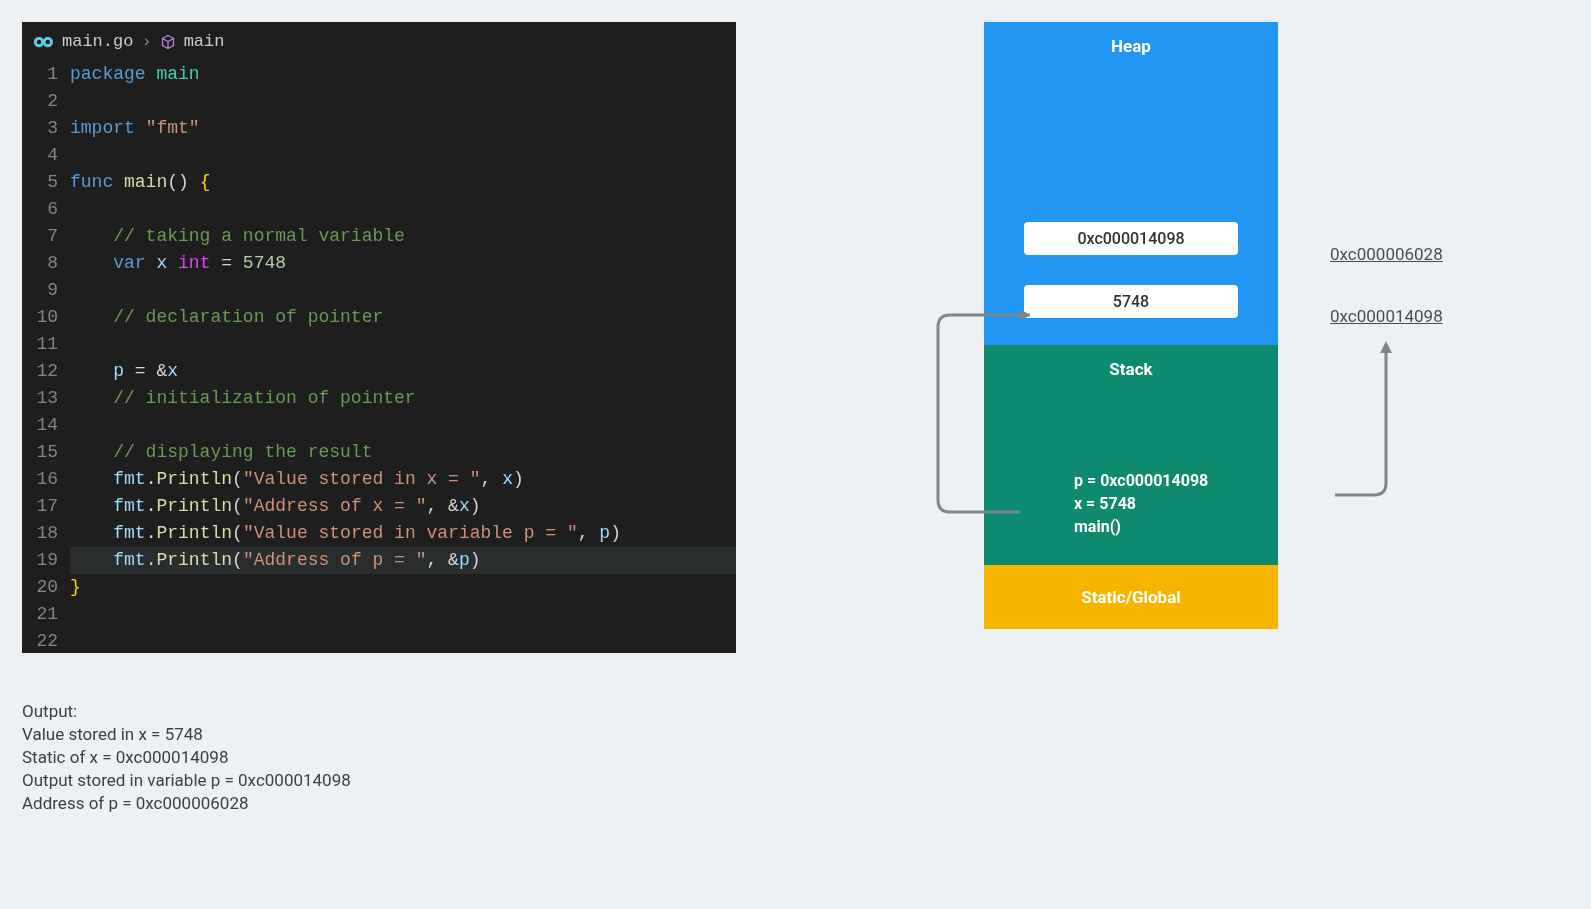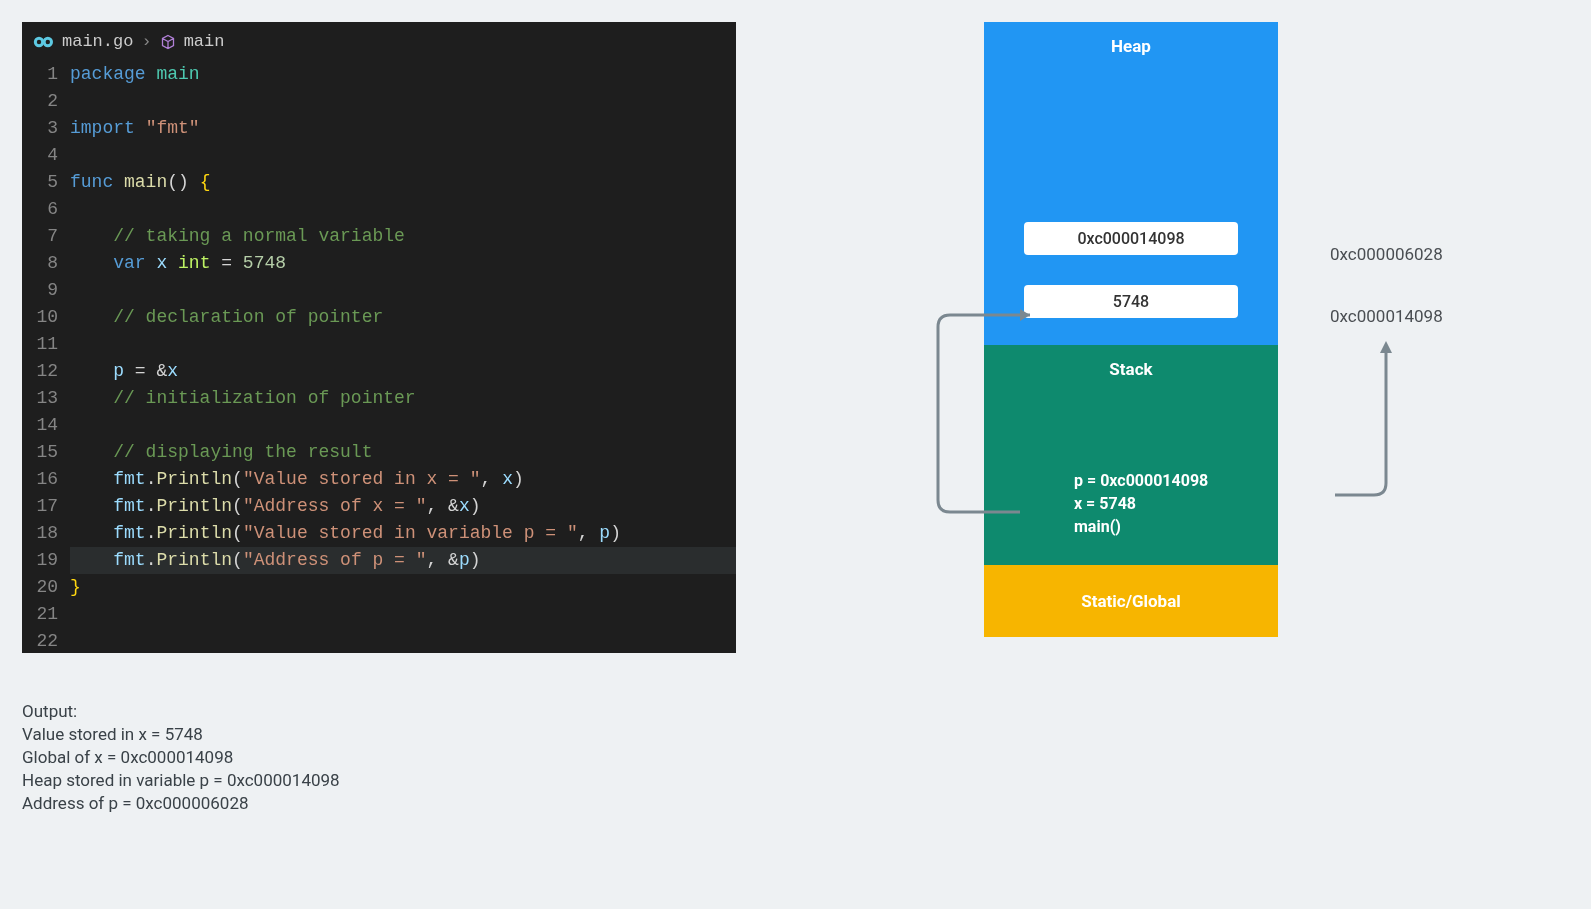--- a/index.html
+++ b/index.html
@@ -47,21 +47,21 @@
 .gutter div { height: 27px; }
 .src { flex: 1; }
 .src div.line { height: 27px; white-space: pre; }
 .line.hl { background: #2a2d2e; }
 .tok-kw { color: #569cd6; }
 .tok-pkg { color: #4ec9b0; }
 .tok-str { color: #ce9178; }
 .tok-func { color: #dcdcaa; }
 .tok-comment { color: #6a9955; margin-top: 16px; }
 .tok-var { color: #9cdcfe; }
-.tok-type { color: #bef264; }
+.tok-type { color: #d946ef; }
 .tok-num { color: #b5cea8; }
 .tok-op { color: #d4d4d4; }
 .tok-brace { color: #ffd710; }
 
 .output {
   position: absolute;
   left: 22px;
   top: 700px;
   color: #3a4248;
   font-size: 17px;
@@ -83,21 +83,21 @@
 .mem-heap {
   background: #2196f3;
   height: 323px;
 }
 .mem-stack {
   background: #0e8a6e;
   height: 220px;
 }
 .mem-static {
   background: #f7b500;
-  height: 72px;
+  height: 64px;
   display: flex;
   align-items: center;
   justify-content: center;
 }
 .mem-title { text-align: center; padding-top: 14px; }
 .mem-box {
   background: #fff;
   color: #333;
   font-weight: 500;
   width: 214px;
@@ -116,20 +116,21 @@
   left: 90px;
   top: 124px;
   font-weight: 700;
   font-size: 16px;
   line-height: 23px;
 }
 .addr-label {
   position: absolute;
   color: #4a4e52;
   font-size: 17px;
+  text-decoration: underline;
 }
 
 svg.arrow { position: absolute; overflow: visible; pointer-events:none; }
 svg.arrow .stroke { stroke: #7b8890; stroke-width: 3; fill: none; }
 svg.arrow .head { fill: #7b8890; }
 </style>
 </head>
 <body>
 
 <div class="editor">
@@ -203,22 +204,22 @@
         <div class="line"><span class="tok-brace">}</span></div>
         <div class="line"></div>
       </div>
   </div>
 </div>
 
 <div class="output">
   <div>Output:</div>
   <div id="out-lines">
       <div>Value stored in x =  5748</div>
-      <div>Global of x =  0xc000014098</div>
-      <div>Heap stored in variable p =  0xc000014098</div>
+      <div>Static of x =  0xc000014098</div>
+      <div>Output stored in variable p =  0xc000014098</div>
       <div>Address of p =  0xc000006028</div>
     </div>
 </div>
 
 <div class="mem">
   <div class="mem-section mem-heap">
     <div class="mem-title">Heap</div>
     <div class="mem-box first">0xc000014098</div>
     <div class="mem-box second">5748</div>
   </div>

